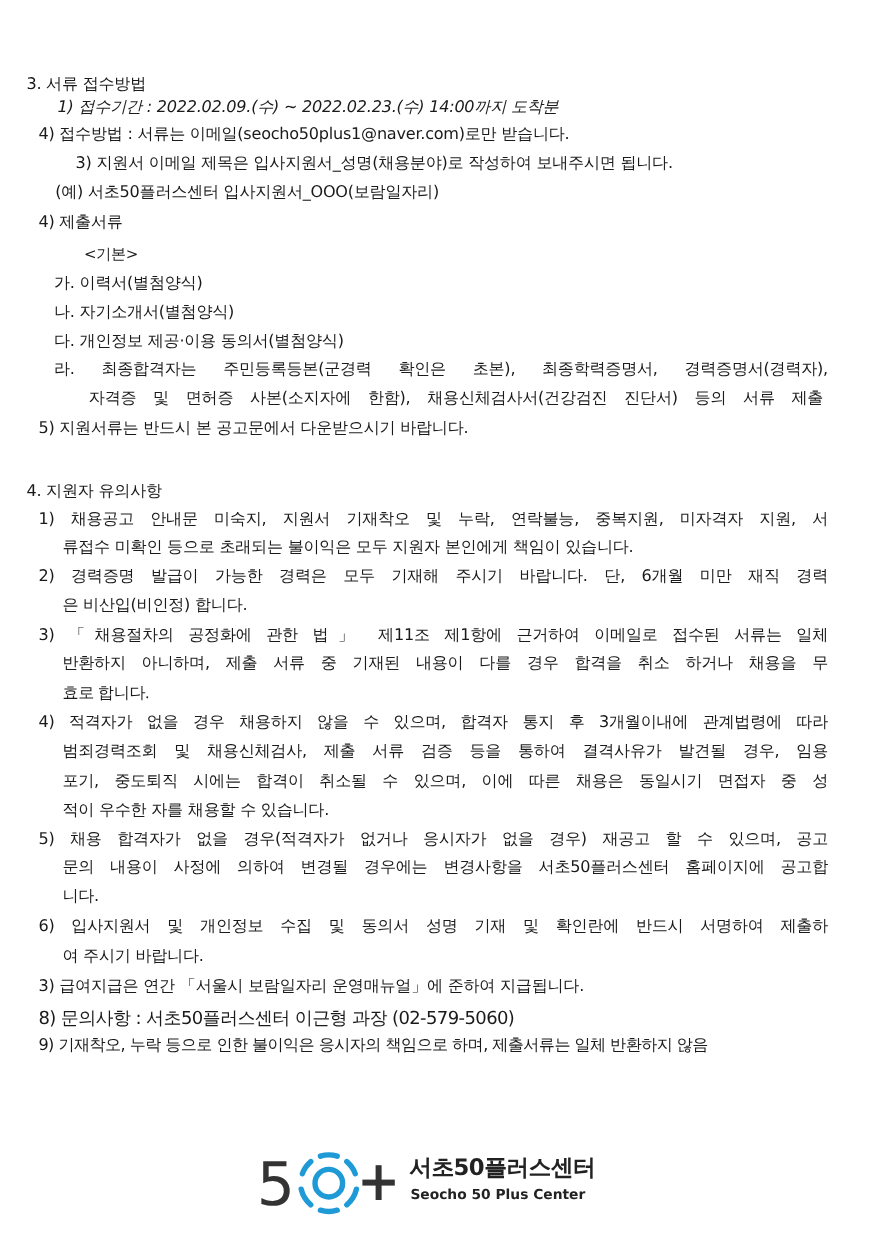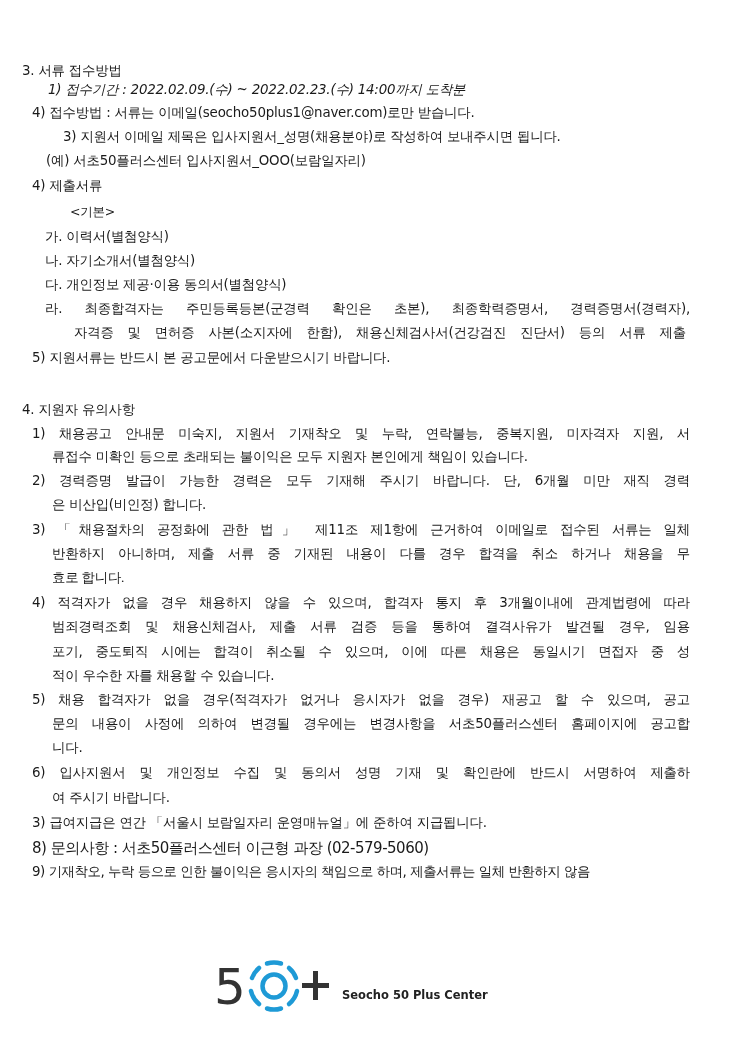--- a/index.html
+++ b/index.html
@@ -74,14 +74,15 @@
       <path d="M 23 5 A 23.5 23.5 0 0 1 15 18"></path>
       <path d="M 7 22.5 A 23.5 23.5 0 0 1 -7 22.5"></path>
       <path d="M -15 18 A 23.5 23.5 0 0 1 -23 5"></path>
       <path d="M -22 -8 A 23.5 23.5 0 0 1 -15 -18"></path>
       <circle cx="0" cy="0" r="11.5" stroke-width="4.5"></circle>
     </g>
 
     <rect x="88" y="25" width="27" height="5" fill="#333333"></rect>
     <rect x="99" y="13" width="5" height="29" fill="#333333"></rect>
   </svg>
+  <div class="logo-ko">서초50플러스센터</div>
   <div class="logo-en">Seocho 50 Plus Center</div>
 </div>
 
 </body></html>

